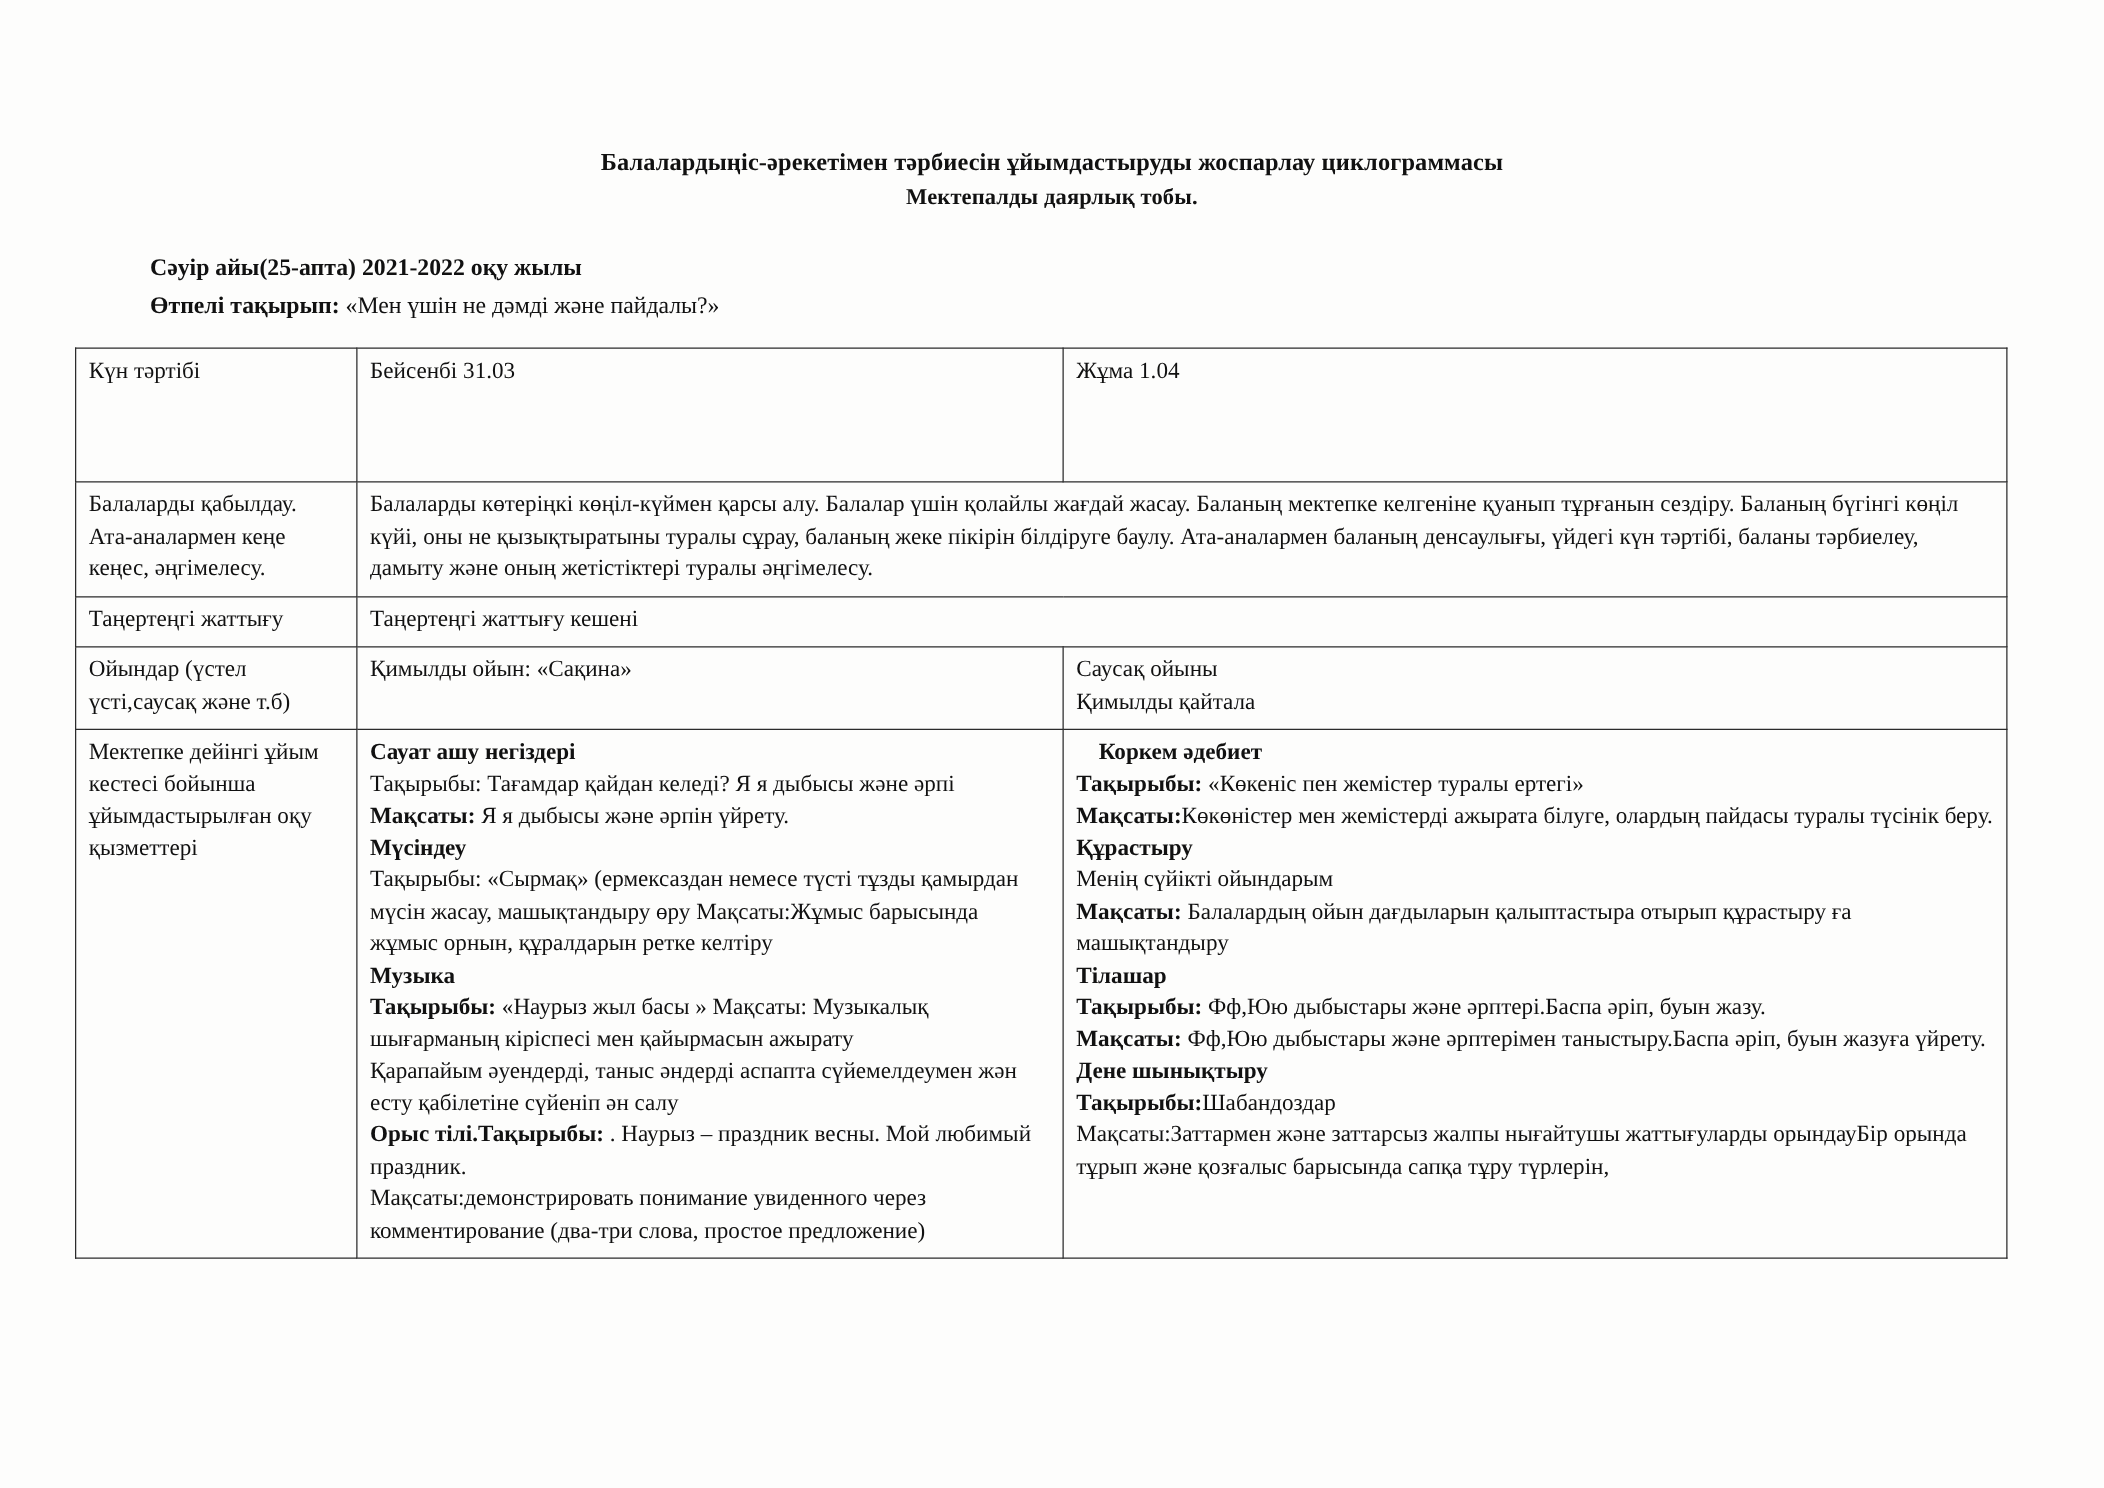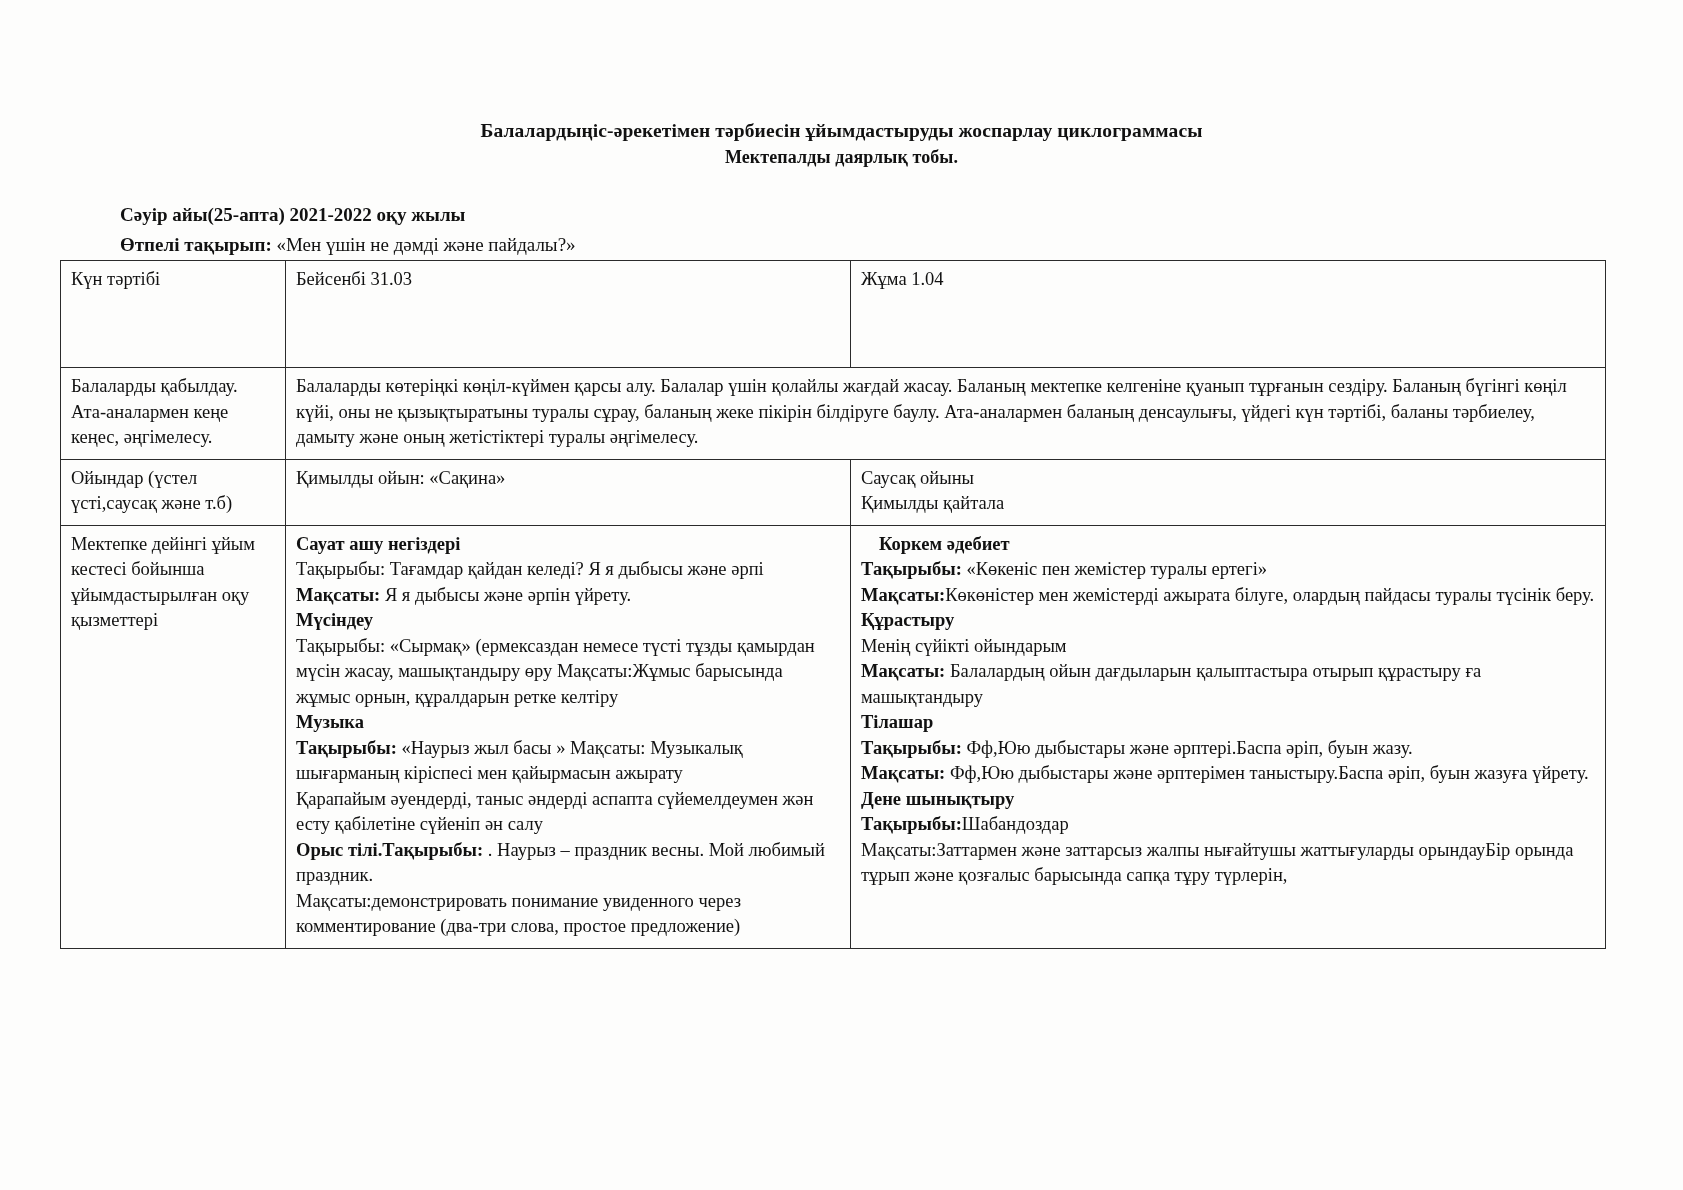--- a/index.html
+++ b/index.html
@@ -44,21 +44,21 @@
   .subtitle-line {
     font-weight: bold;
   }
   .subtitle-line .regular {
     font-weight: normal;
   }
   table.cyclogram {
     border-collapse: collapse;
     width: 1545px;
     margin-left: 60px;
-    margin-top: 0;
+    margin-top: 18px;
     table-layout: fixed;
   }
   table.cyclogram td {
     border: 1px solid #2b2b2b;
     vertical-align: top;
     padding: 6px 10px 8px 10px;
     font-size: 18.5px;
     line-height: 25.5px;
   }
   .col-a { width: 225px; }
@@ -100,20 +100,24 @@
         <td>Күн тәртібі</td>
         <td>Бейсенбі 31.03</td>
         <td>Жұма 1.04</td>
       </tr>
 
       <tr>
         <td>Балаларды  қабылдау. Ата-аналармен  кеңе кеңес, әңгімелесу.</td>
         <td colspan="2" class="merged-note">Балаларды көтеріңкі көңіл-күймен қарсы алу. Балалар үшін қолайлы жағдай жасау. Баланың мектепке келгеніне қуанып тұрғанын сездіру. Баланың бүгінгі көңіл күйі, оны не қызықтыратыны туралы сұрау, баланың жеке пікірін білдіруге баулу. Ата-аналармен баланың денсаулығы, үйдегі күн тәртібі, баланы тәрбиелеу, дамыту және оның жетістіктері туралы әңгімелесу.</td>
       </tr>
 
+      <tr>
+        <td>Таңертеңгі жаттығу</td>
+        <td colspan="2">Таңертеңгі жаттығу кешені</td>
+      </tr>
 
       <tr>
         <td>Ойындар (үстел үсті,саусақ және т.б)</td>
         <td>Қимылды ойын: «Сақина»</td>
         <td>
           <p>Саусақ ойыны</p>
           <p>Қимылды қайтала</p>
         </td>
       </tr>
 

